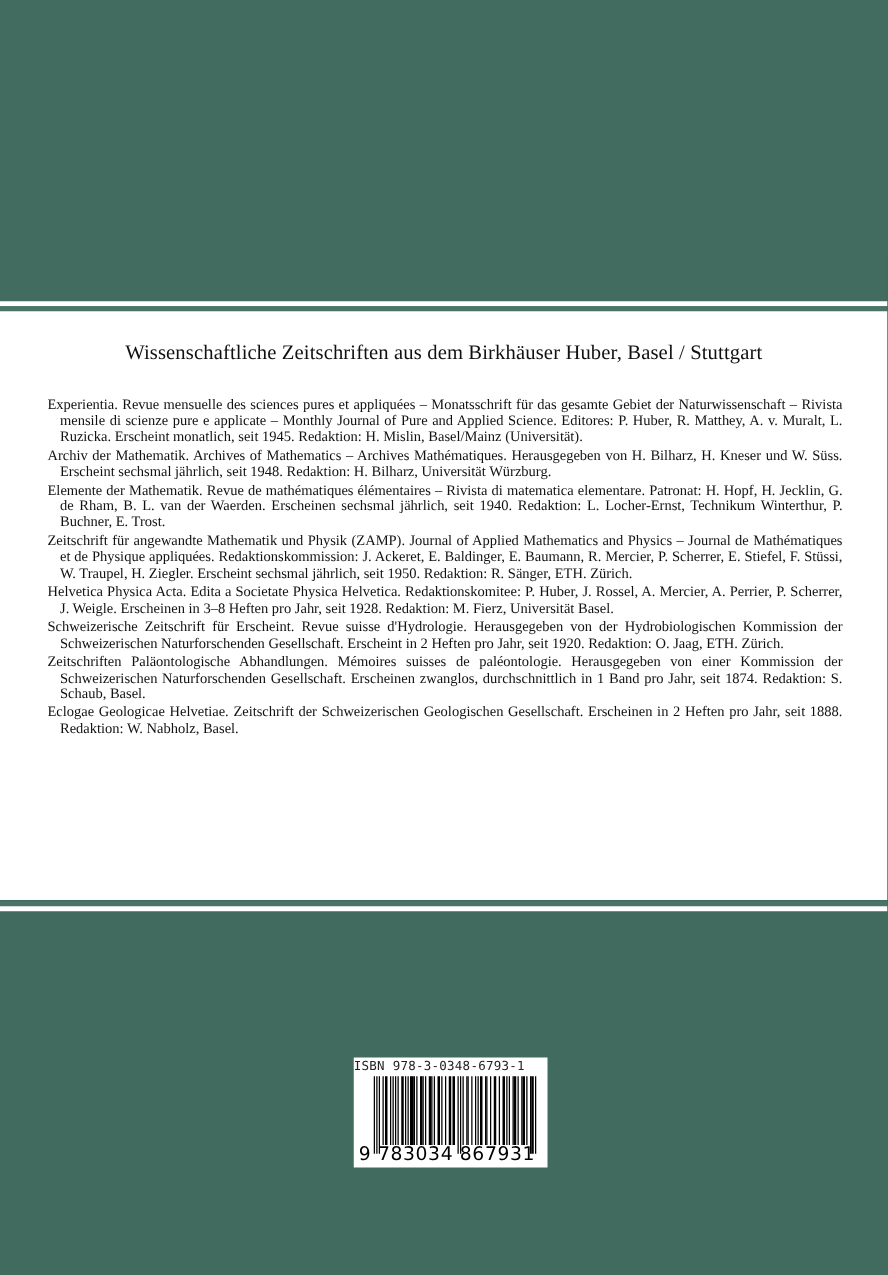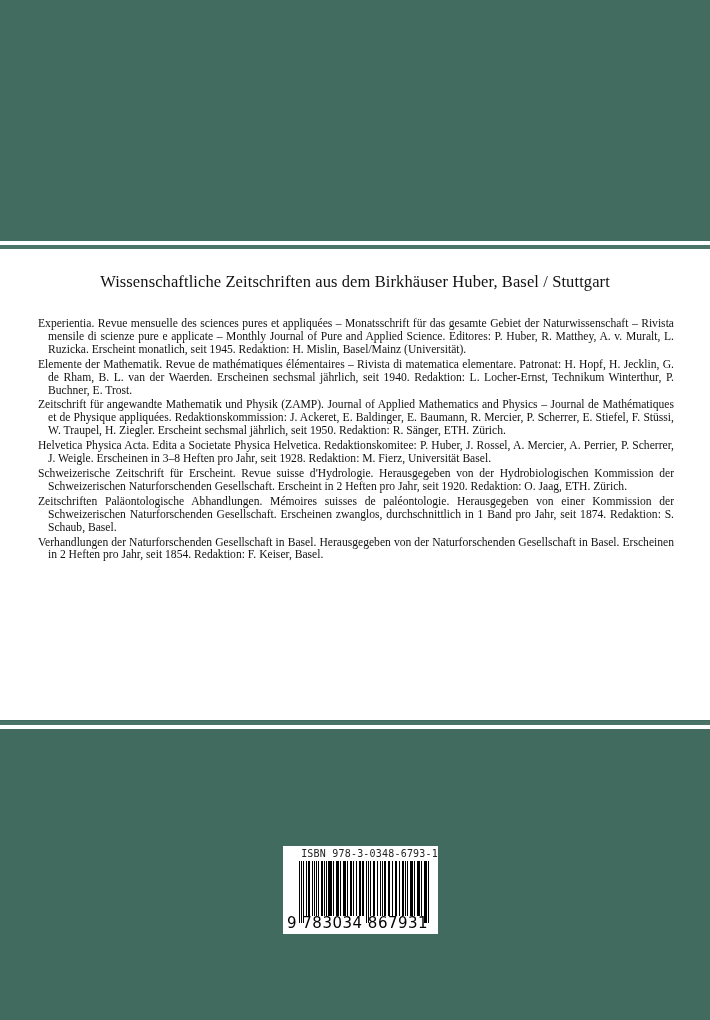--- a/index.html
+++ b/index.html
@@ -8,44 +8,45 @@
   .rule-top { position: absolute; left: 0; top: 241px; width: 710px; height: 4px; background: #fff; }
   .rule-top2 { position: absolute; left: 0; top: 245px; width: 710px; height: 4px; background: #4a7467; }
   .panel { position: absolute; left: 0; top: 249px; width: 710px; height: 471px; background: #fff; }
   .rule-bot { position: absolute; left: 0; top: 721px; width: 710px; height: 4px; background: #4a7467; }
   .rule-bot2 { position: absolute; left: 0; top: 725px; width: 710px; height: 4px; background: #fff; }
   .title { position: absolute; top: 272px; left: 0; width: 710px; text-align: center; font-size: 16.5px; letter-spacing: 0.1px; }
   .list { position: absolute; left: 38px; top: 318px; width: 636px; font-size: 11.6px; line-height: 12.9px; text-align: justify; }
   .entry { padding-left: 10px; text-indent: -10px; margin-bottom: 2px; }
   .entry b { font-weight: normal; }
   .barcode { position: absolute; left: 283px; top: 846px; width: 155px; height: 88px; background: #fff; }
-  .isbn-text { position: absolute; top: 2px; left: 0; width: 155px; text-align: right; font-family: "DejaVu Sans Mono", monospace; font-size: 10px; color: #222; letter-spacing: 0.2px; }
+  .isbn-text { position: absolute; top: 2px; left: 0; width: 155px; text-align: left; font-family: "DejaVu Sans Mono", monospace; font-size: 10px; color: #222; letter-spacing: 0.2px; }
   .bars { position: absolute; top: 15px; left: 16px; width: 132px; height: 60px; display: flex; align-items: flex-start; }
   .bar { height: 55px; background: #000; }
   .bar.long { height: 62px; }
   .digits { position: absolute; bottom: 2px; left: 4px; font-family: "DejaVu Sans", sans-serif; font-size: 15px; color: #000; letter-spacing: 0.5px; }
 </style>
 </head>
 <body>
 
 <div class="band-top"></div>
 <div class="rule-top"></div>
 <div class="rule-top2"></div>
 
 <div class="panel"></div>
 <div class="title">Wissenschaftliche Zeitschriften aus dem Birkhäuser Huber, Basel / Stuttgart</div>
 
 <div class="list">
   <div class="entry"><b>Experientia.</b><span> Revue mensuelle des sciences pures et appliquées – Monatsschrift für das gesamte Gebiet der Naturwissenschaft – Rivista mensile di scienze pure e applicate – Monthly Journal of Pure and Applied Science. Editores: P. Huber, R. Matthey, A. v. Muralt, L. Ruzicka. Erscheint monatlich, seit 1945. Redaktion: H. Mislin, Basel/Mainz (Universität).</span></div>
+  <div class="entry"><b>Archiv der Mathematik.</b><span> Archives of Mathematics – Archives Mathématiques. Herausgegeben von H. Bilharz, H. Kneser und W. Süss. Erscheint sechsmal jährlich, seit 1948. Redaktion: H. Bilharz, Universität Würzburg.</span></div>
   <div class="entry"><b>Elemente der Mathematik.</b><span> Revue de mathématiques élémentaires – Rivista di matematica elementare. Patronat: H. Hopf, H. Jecklin, G. de Rham, B. L. van der Waerden. Erscheinen sechsmal jährlich, seit 1940. Redaktion: L. Locher-Ernst, Technikum Winterthur, P. Buchner, E. Trost.</span></div>
   <div class="entry"><b>Zeitschrift für angewandte Mathematik und Physik (ZAMP).</b><span> Journal of Applied Mathematics and Physics – Journal de Mathématiques et de Physique appliquées. Redaktionskommission: J. Ackeret, E. Baldinger, E. Baumann, R. Mercier, P. Scherrer, E. Stiefel, F. Stüssi, W. Traupel, H. Ziegler. Erscheint sechsmal jährlich, seit 1950. Redaktion: R. Sänger, ETH. Zürich.</span></div>
   <div class="entry"><b>Helvetica Physica Acta.</b><span> Edita a Societate Physica Helvetica. Redaktionskomitee: P. Huber, J. Rossel, A. Mercier, A. Perrier, P. Scherrer, J. Weigle. Erscheinen in 3–8 Heften pro Jahr, seit 1928. Redaktion: M. Fierz, Universität Basel.</span></div>
   <div class="entry"><b>Schweizerische Zeitschrift für Erscheint.</b><span> Revue suisse d'Hydrologie. Herausgegeben von der Hydrobiologischen Kommission der Schweizerischen Naturforschenden Gesellschaft. Erscheint in 2 Heften pro Jahr, seit 1920. Redaktion: O. Jaag, ETH. Zürich.</span></div>
   <div class="entry"><b>Zeitschriften Paläontologische Abhandlungen.</b><span> Mémoires suisses de paléontologie. Herausgegeben von einer Kommission der Schweizerischen Naturforschenden Gesellschaft. Erscheinen zwanglos, durchschnittlich in 1 Band pro Jahr, seit 1874. Redaktion: S. Schaub, Basel.</span></div>
-  <div class="entry"><b>Verhandlungen der Naturforschenden Gesellschaft in Basel.</b><span> Herausgegeben von der Naturforschenden Gesellschaft in Basel. Erscheinen in 2 Heften pro Jahr, seit 1854. Redaktion: F. Keiser, Basel.</span></div>
+  <div class="entry"><b>Eclogae Geologicae Helvetiae.</b><span> Zeitschrift der Schweizerischen Geologischen Gesellschaft. Erscheinen in 2 Heften pro Jahr, seit 1888. Redaktion: W. Nabholz, Basel.</span></div>
 </div>
 
 <div class="rule-bot"></div>
 <div class="rule-bot2"></div>
 
 <div class="barcode">
   <div class="isbn-text">ISBN 978-3-0348-6793-1</div>
   <div class="bars">
       <div class="bar long" style="width: 2.2px; margin-right: 0.7px;"></div>
       <div class="bar long" style="width: 1.1px; margin-right: 1.4px;"></div>

